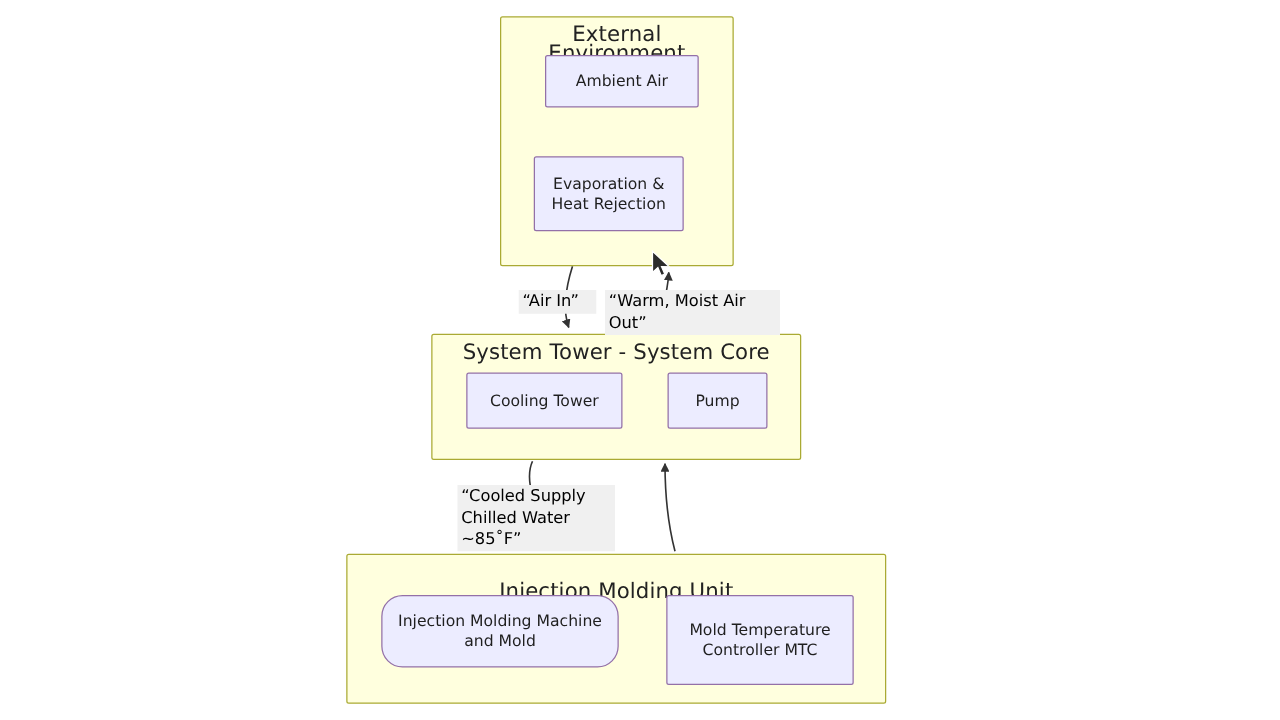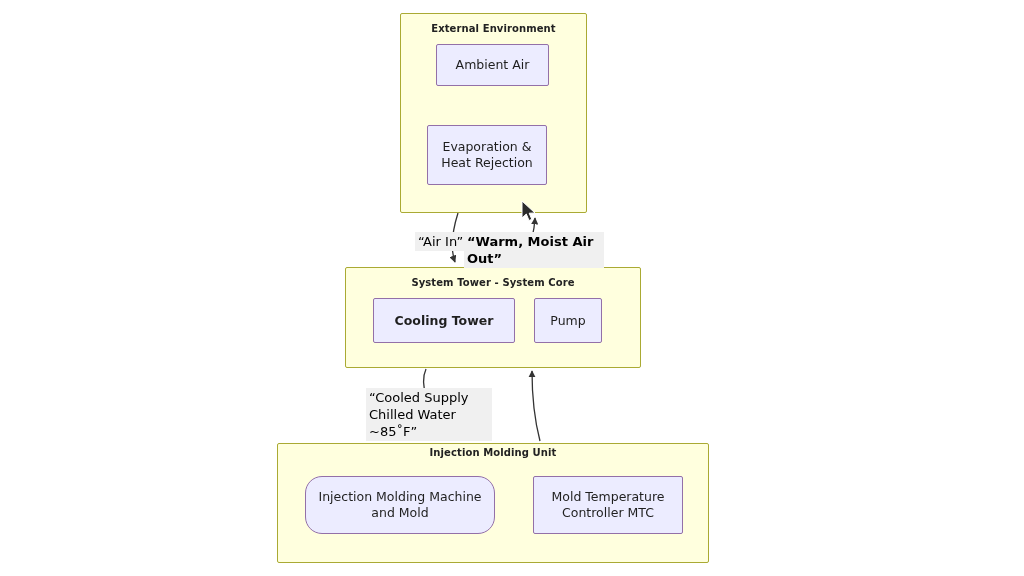--- a/index.html
+++ b/index.html
@@ -30,25 +30,24 @@
     background: #ffffde;
     border: 1px solid #aaaa33;
     border-radius: 2px;
     box-sizing: border-box;
   }
   .cluster-title {
     position: absolute;
     left: 0;
     right: 0;
     text-align: center;
-    font-size: 10px;
+    font-size: 17px;
     color: #222222;
     line-height: 15px;
     letter-spacing: 0.1px;
-    font-weight: bold;
   }
 
   
   .node {
     position: absolute;
     background: #ececff;
     border: 1px solid #9370a8;
     border-radius: 2px;
     box-sizing: border-box;
     display: flex;
@@ -91,35 +90,35 @@
     left: 519px;
     top: 199px;
     width: 20px;
     height: 26px;
     pointer-events: none;
   }
 
   
   #cluster-external      { left: 400px; top: 13px;  width: 187px; height: 200px; }
   #cluster-external .cluster-title { top: 7px; }
-  #node-ambient-air      { left: 436px; top: 44px;  width: 113px; height: 42px; }
+  #node-ambient-air      { left: 436px; top: 44px;  width: 123px; height: 42px; }
   #node-evaporation      { left: 427px; top: 125px; width: 120px; height: 60px; }
 
   #cluster-cooling       { left: 345px; top: 267px; width: 296px; height: 101px; }
   #cluster-cooling .cluster-title { top: 7px; }
-  #node-cooling-tower    { left: 373px; top: 298px; width: 142px; height: 45px; font-weight: bold; }
-  #node-pump             { left: 534px; top: 298px; width: 68px;  height: 45px; }
+  #node-cooling-tower    { left: 373px; top: 298px; width: 125px; height: 45px; }
+  #node-pump             { left: 534px; top: 298px; width: 80px;  height: 45px; }
 
   #cluster-injection     { left: 277px; top: 443px; width: 432px; height: 120px; }
-  #cluster-injection .cluster-title { top: 1px; }
+  #cluster-injection .cluster-title { top: 22px; }
   #node-molding-machine  { left: 305px; top: 476px; width: 190px; height: 58px; border-radius: 17px; }
-  #node-mtc              { left: 533px; top: 476px; width: 150px; height: 58px; }
+  #node-mtc              { left: 533px; top: 476px; width: 150px; height: 72px; }
 
   #lbl-air-in            { left: 415px; top: 232px; width: 62px; }
-  #lbl-warm-moist        { left: 464px; top: 232px; width: 140px; font-weight: bold; }
+  #lbl-warm-moist        { left: 484px; top: 232px; width: 140px; }
   #lbl-cooled-supply     { left: 366px; top: 388px; width: 126px; }
   #lbl-process-heat      { left: 500px; top: 388px; width: 113px; }
 </style>
 </head>
 <body>
 
 <div id="canvas">
 
   <svg id="edges" viewBox="0 0 1024 576">
     <defs>

